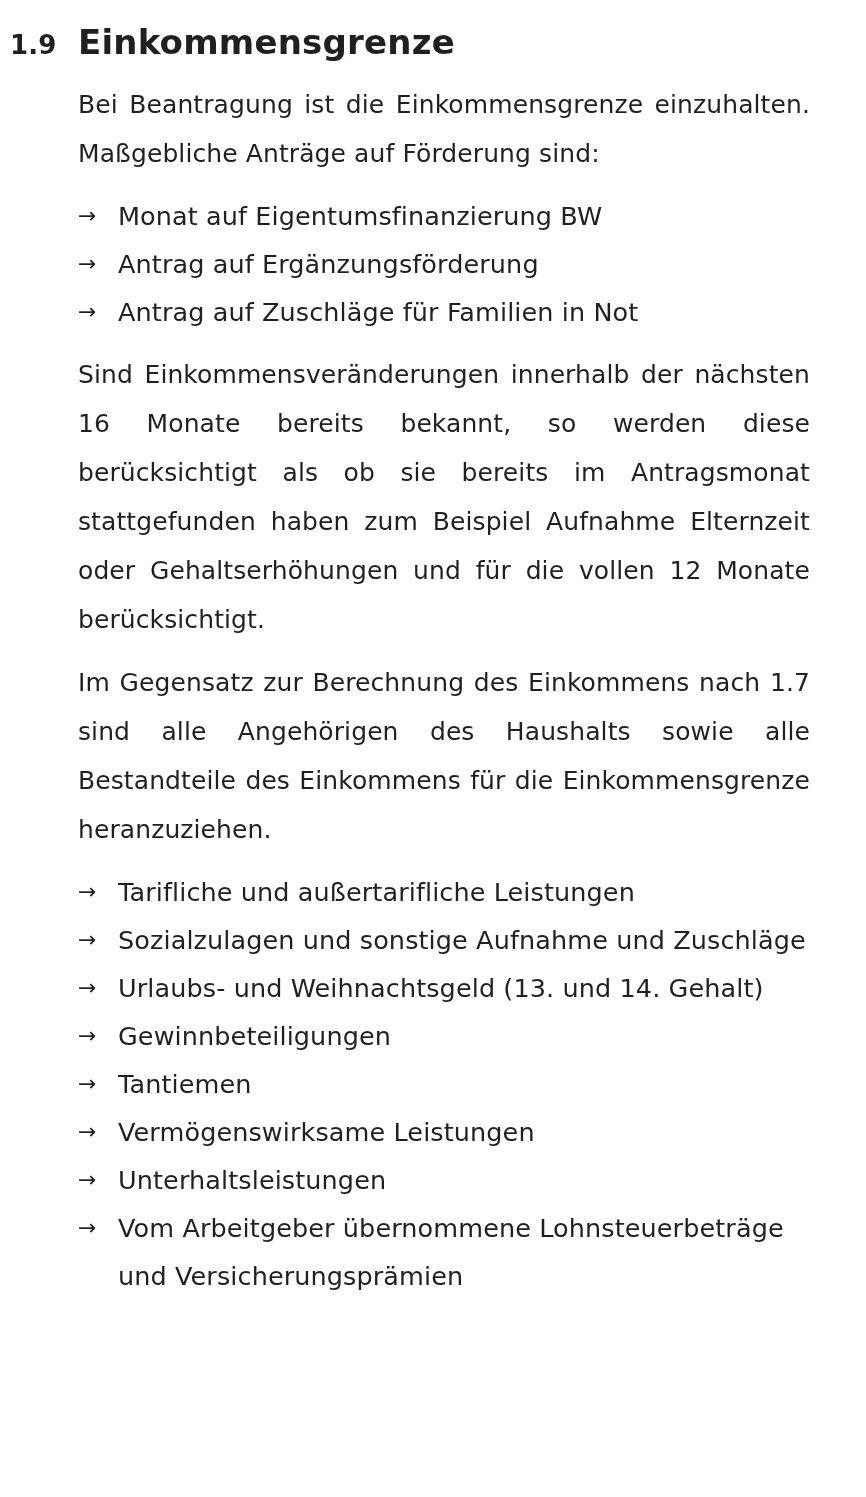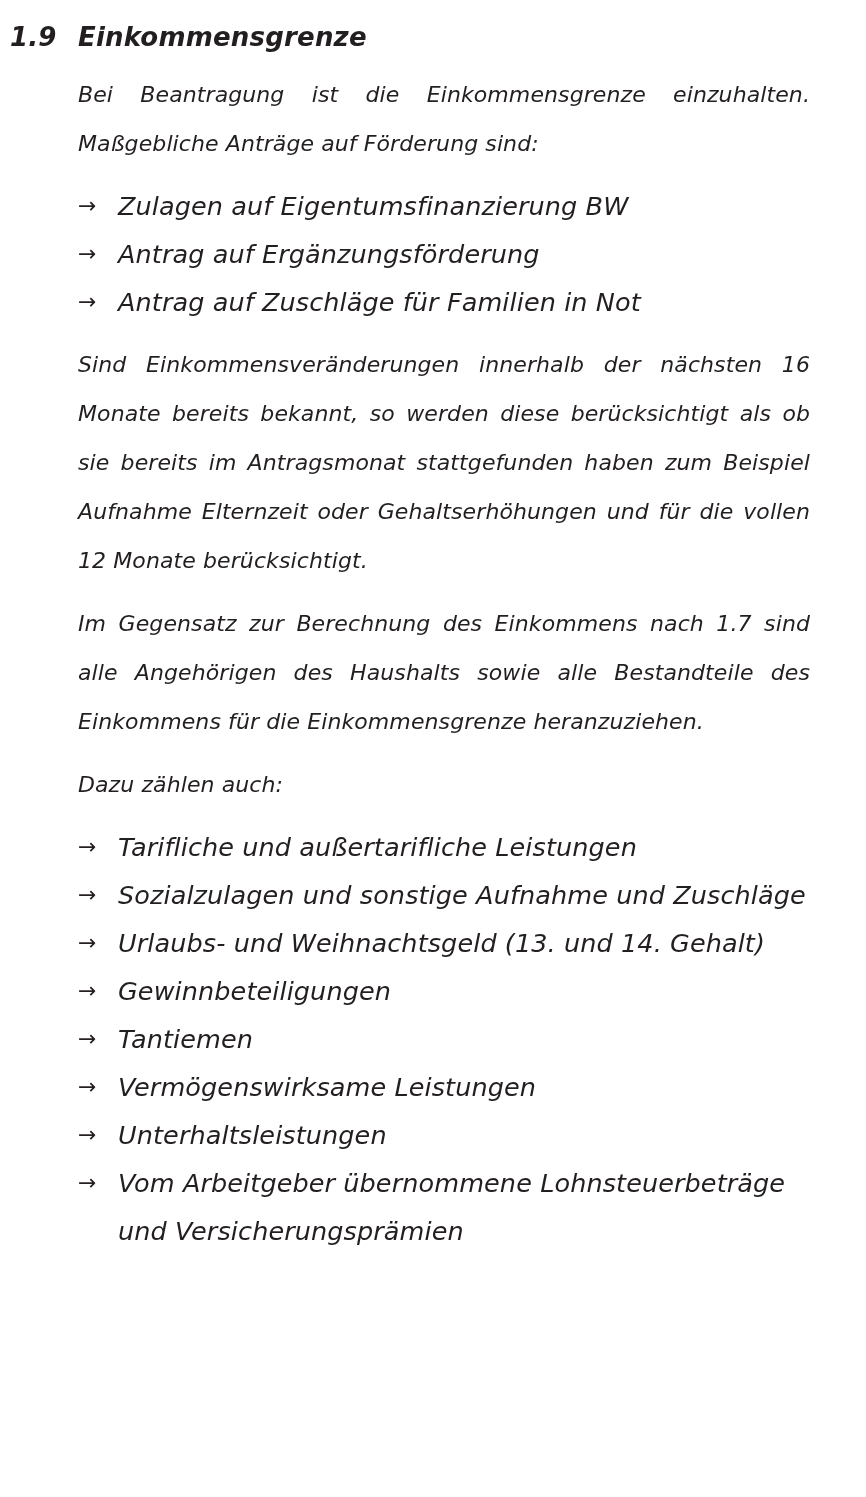--- a/index.html
+++ b/index.html
@@ -13,44 +13,43 @@
     font-family: "DejaVu Sans", sans-serif;
     color: #231f20;
     overflow: hidden;
   }
   .page {
     position: relative;
     width: 866px;
     height: 1466px;
     box-sizing: border-box;
     padding: 10px 56px 0 10px;
-    font-style: italic;
   }
   .heading-row {
     display: flex;
     align-items: baseline;
     margin: 12px 0 18px 0;
   }
   .heading-num {
     font-size: 26px;
     font-weight: bold;
     width: 68px;
     flex: 0 0 68px;
     letter-spacing: 0.2px;
   }
   .heading-title {
-    font-size: 26px;
+    font-size: 34px;
     font-weight: bold;
     letter-spacing: 0.2px;
   }
   .body-block {
     margin-left: 68px;
   }
   p.para {
-    font-size: 22px;
+    font-size: 25px;
     line-height: 49px;
     margin: 0 0 14px 0;
     text-align: justify;
     text-justify: inter-word;
     letter-spacing: 0.1px;
   }
   ul.arrow-list {
     list-style: none;
     margin: 0 0 14px 0;
     padding: 0;
@@ -88,38 +87,37 @@
     <div class="heading-title">Einkommensgrenze</div>
   </div>
 
   <div class="body-block">
 
     <p class="para">Bei Beantragung ist die Einkommensgrenze einzuhalten. Maßgebliche Anträge auf Förderung sind:</p>
 
     <ul class="arrow-list">
       <li>
         <span class="bullet-arrow">→</span>
-        <span class="li-text">Zulagen auf Eigentumsfinanzierung BW</span>
+        <span class="li-text">Monat auf Eigentumsfinanzierung BW</span>
       </li>
       <li>
         <span class="bullet-arrow">→</span>
         <span class="li-text">Antrag auf Ergänzungsförderung</span>
       </li>
       <li>
         <span class="bullet-arrow">→</span>
         <span class="li-text">Antrag auf Zuschläge für Familien in Not</span>
       </li>
     </ul>
 
 
     <p class="para">Sind Einkommensveränderungen innerhalb der nächsten 16 Monate bereits bekannt, so werden diese berücksichtigt als ob sie bereits im Antragsmonat stattgefunden haben zum Beispiel Aufnahme Elternzeit oder Gehaltserhöhungen und für die vollen 12 Monate berücksichtigt.</p>
 
     <p class="para">Im Gegensatz zur Berechnung des Einkommens nach 1.7 sind alle Angehörigen des Haushalts sowie alle Bestandteile des Einkommens für die Einkommensgrenze heranzuziehen.</p>
 
-    <p class="para tight">Dazu zählen auch:</p>
 
     <ul class="arrow-list">
       <li>
         <span class="bullet-arrow">→</span>
         <span class="li-text">Tarifliche und außertarifliche Leistungen</span>
       </li>
       <li>
         <span class="bullet-arrow">→</span>
         <span class="li-text">Sozialzulagen und sonstige Aufnahme und Zuschläge</span>
       </li>

